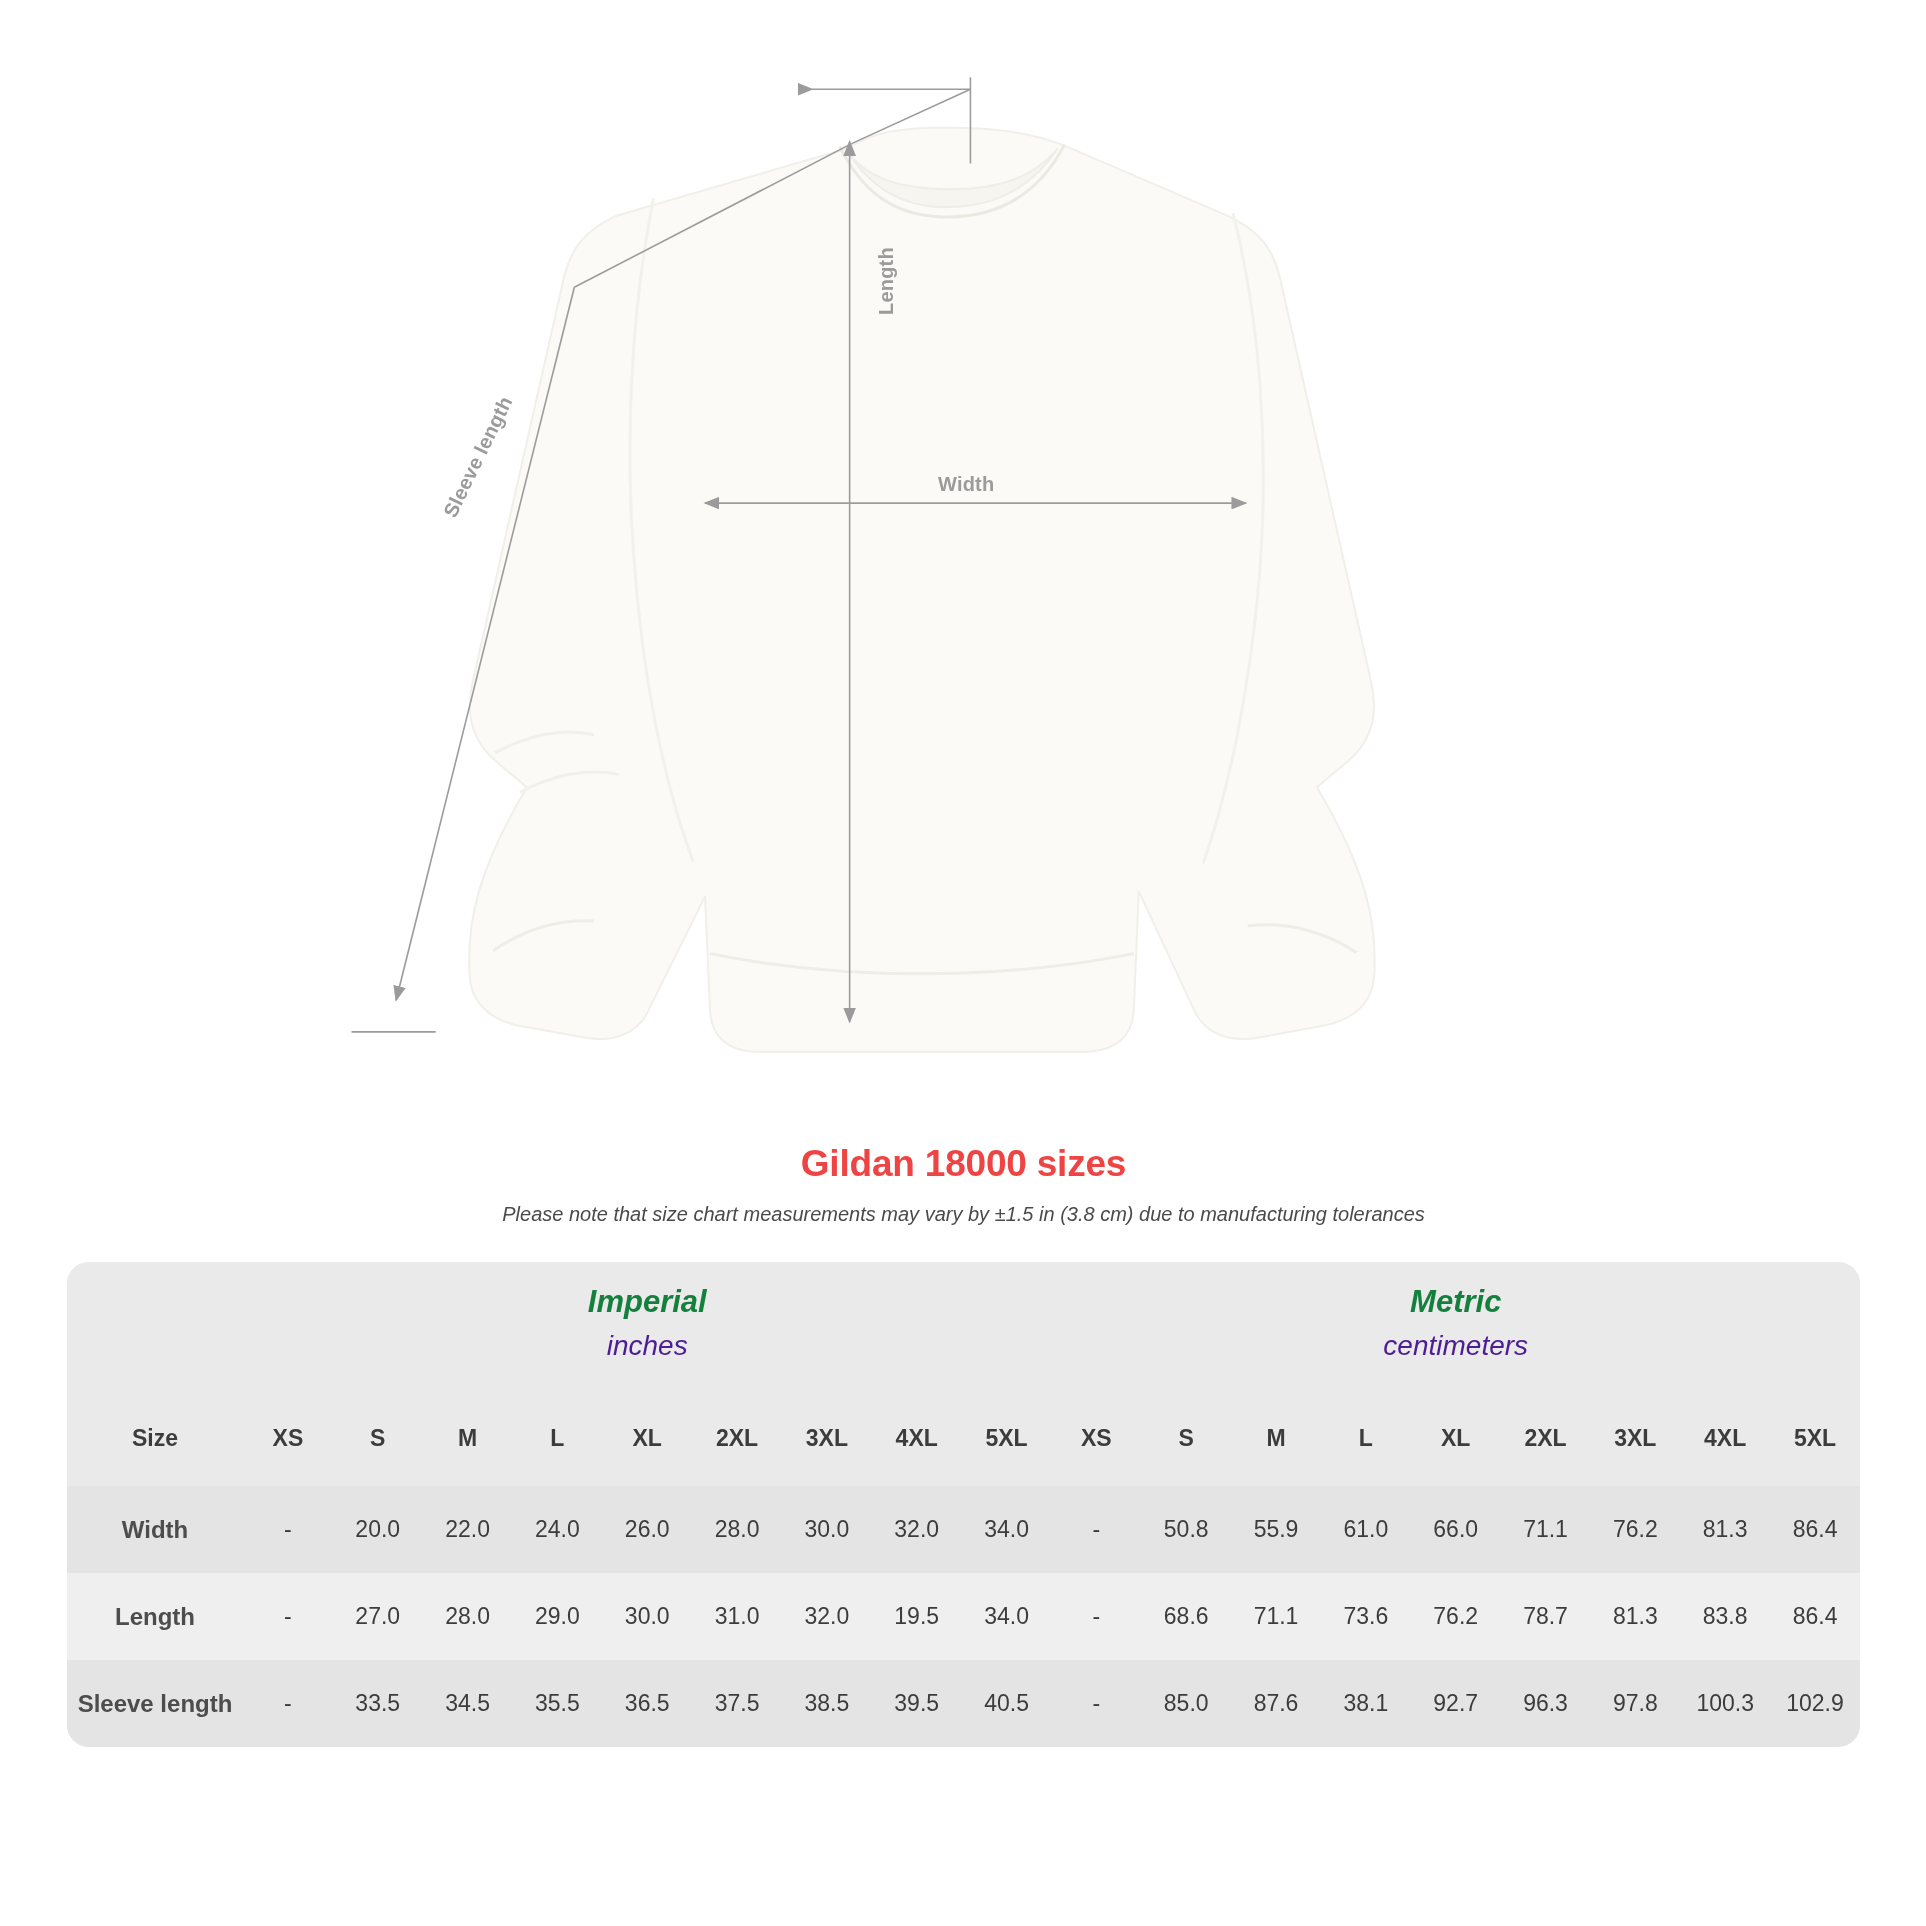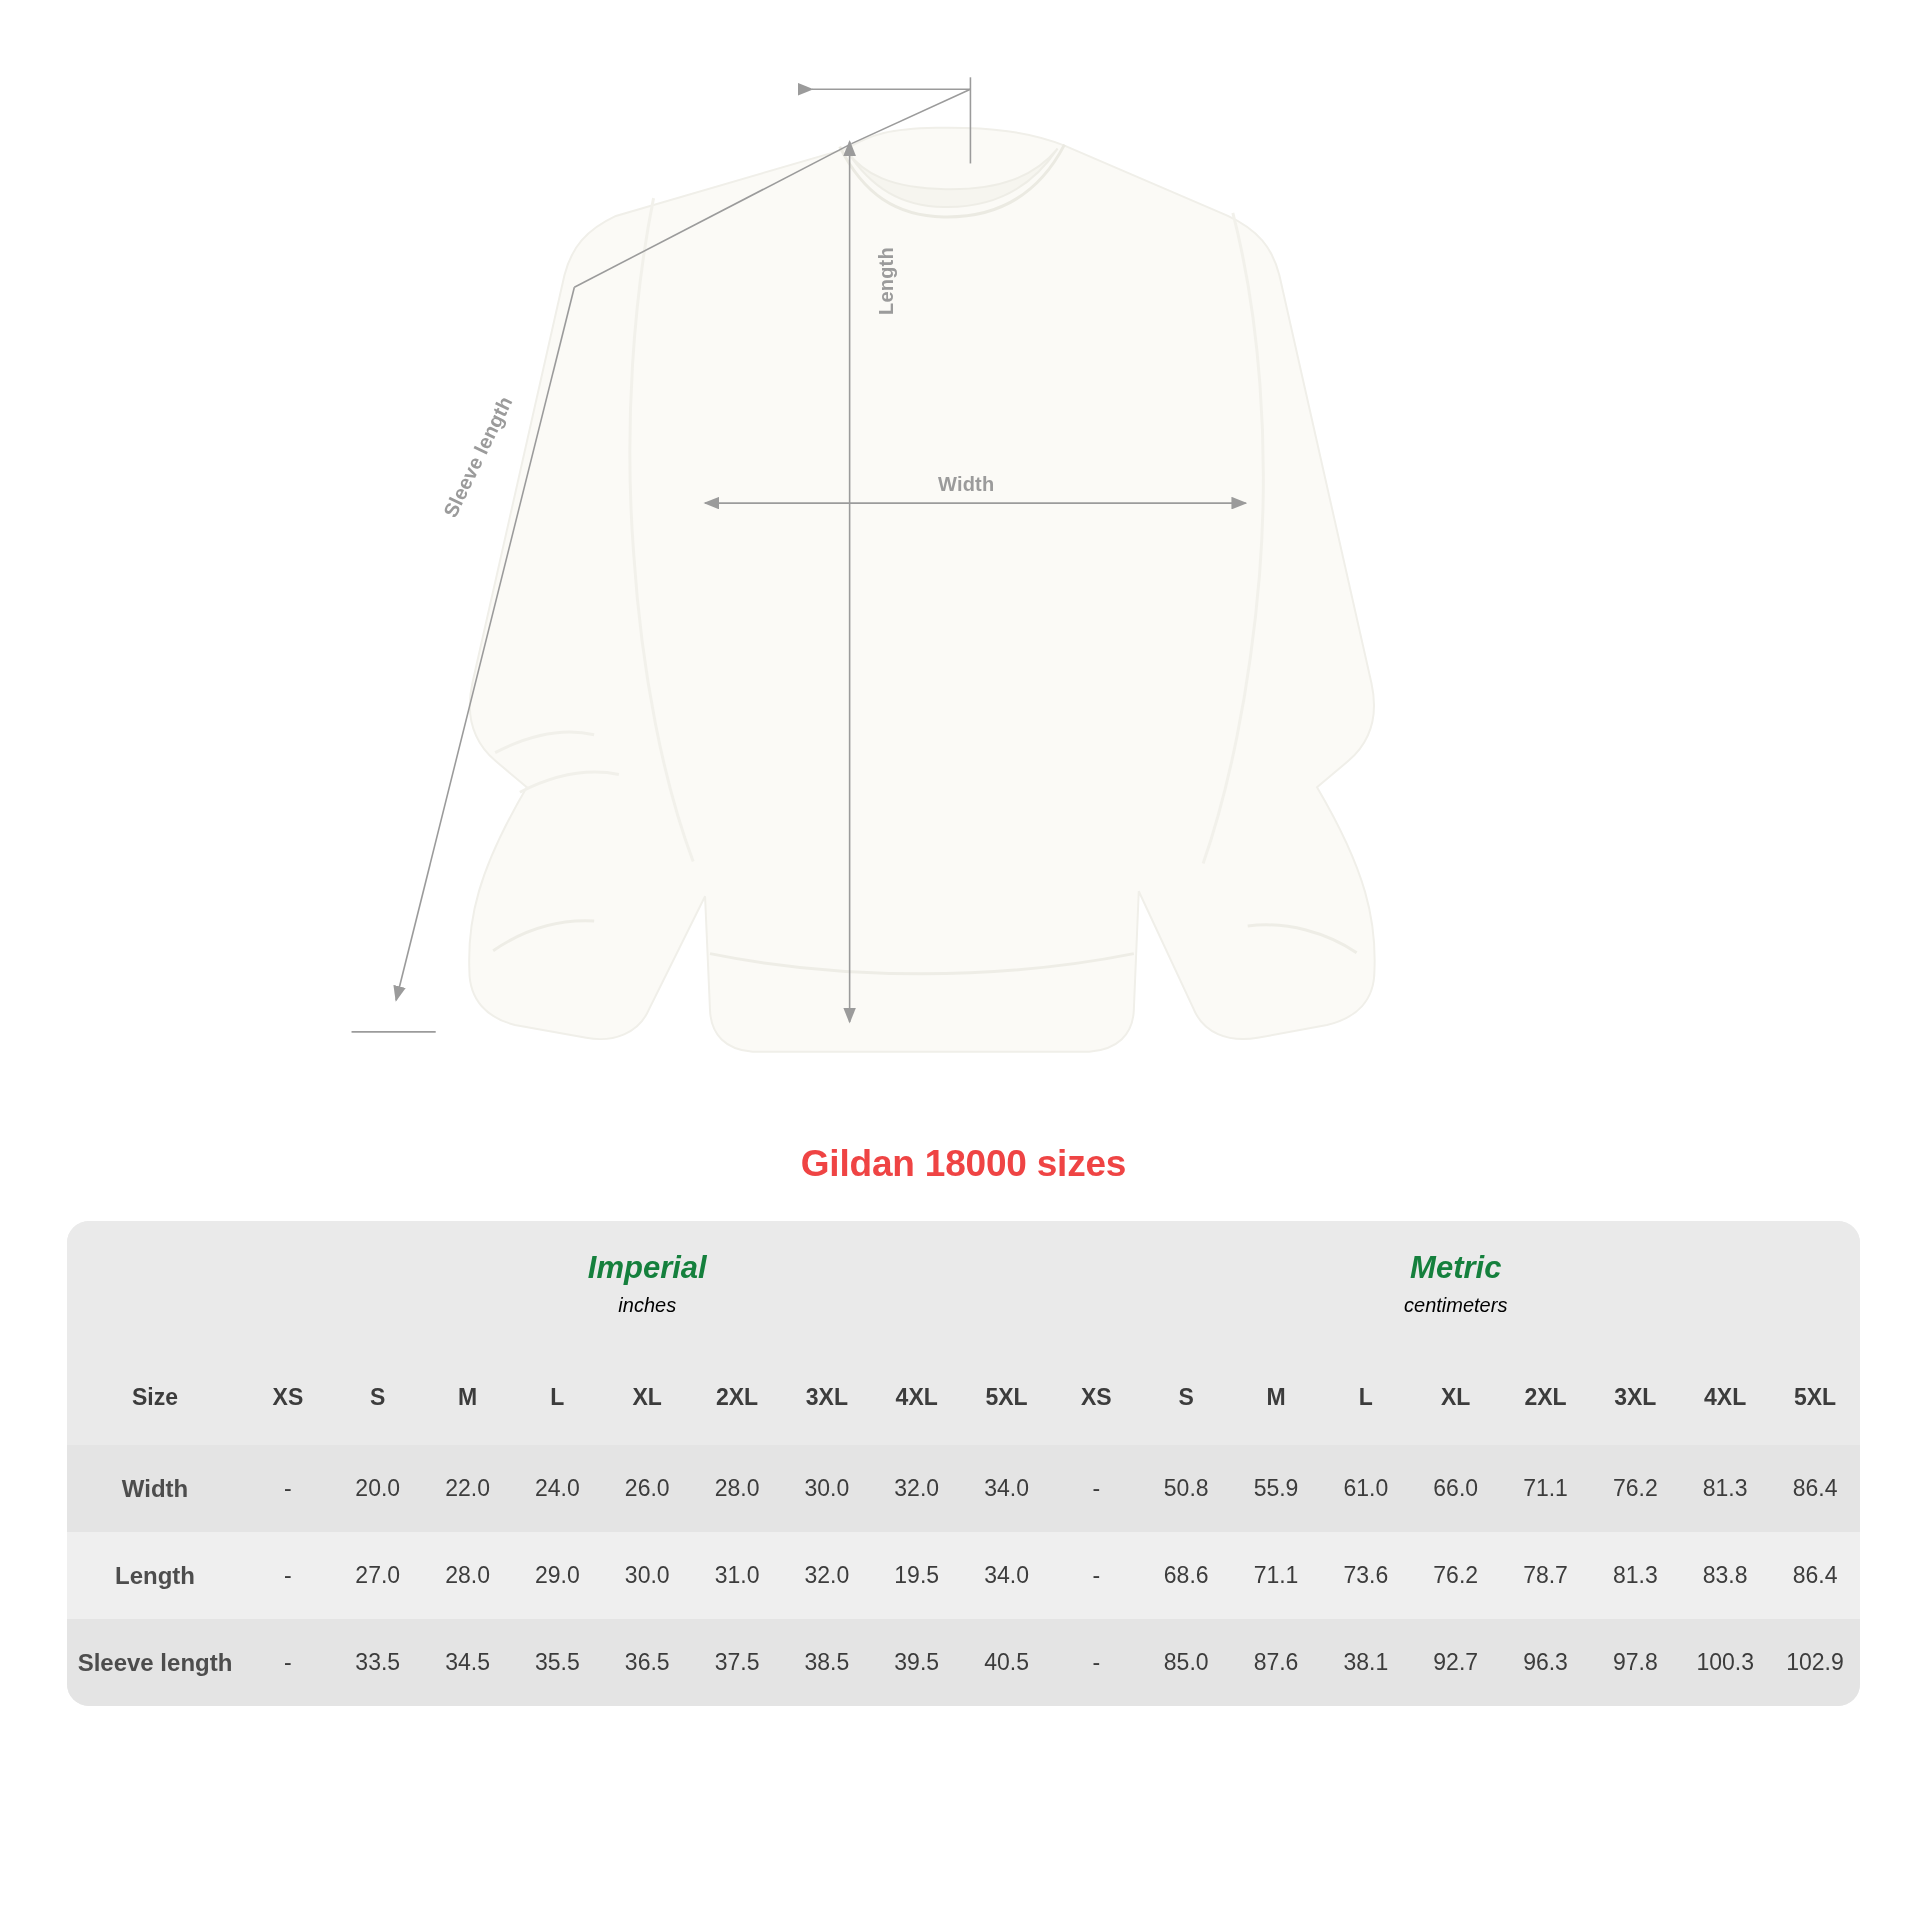--- a/index.html
+++ b/index.html
@@ -101,23 +101,23 @@
     background: #eaeaea;
   }
   .unit-name {
     font-size: 31px;
     font-weight: bold;
     font-style: italic;
     color: #15803d;
     line-height: 1.25;
   }
   .unit-sub {
-    font-size: 20px;
+    font-size: 28px;
     font-style: italic;
-    color: #000000;
+    color: #4c1d95;
     line-height: 1.7;
   }
   
   .head-row td {
     height: 95px;
     background: #eeeeee;
     font-size: 24px;
     font-weight: bold;
     color: #4d4d4d;
     border-top: 2px solid #ffffff;
@@ -220,20 +220,21 @@
       </g>
     </svg>
 
     <div class="dim-label length">Length</div>
     <div class="dim-label width">Width</div>
     <div class="dim-label sleeve">Sleeve length</div>
   </div>
 
   <div class="title-block">
     <div class="chart-title">Gildan 18000 sizes</div>
+    <div class="chart-note">Please note that size chart measurements may vary by ±1.5 in (3.8 cm) due to manufacturing tolerances</div>
   </div>
 
   <div class="table-wrap">
     <table class="size-table">
       <colgroup>
         <col class="first-col">
         <col span="9">
         <col span="9">
       </colgroup>
       <tbody>

